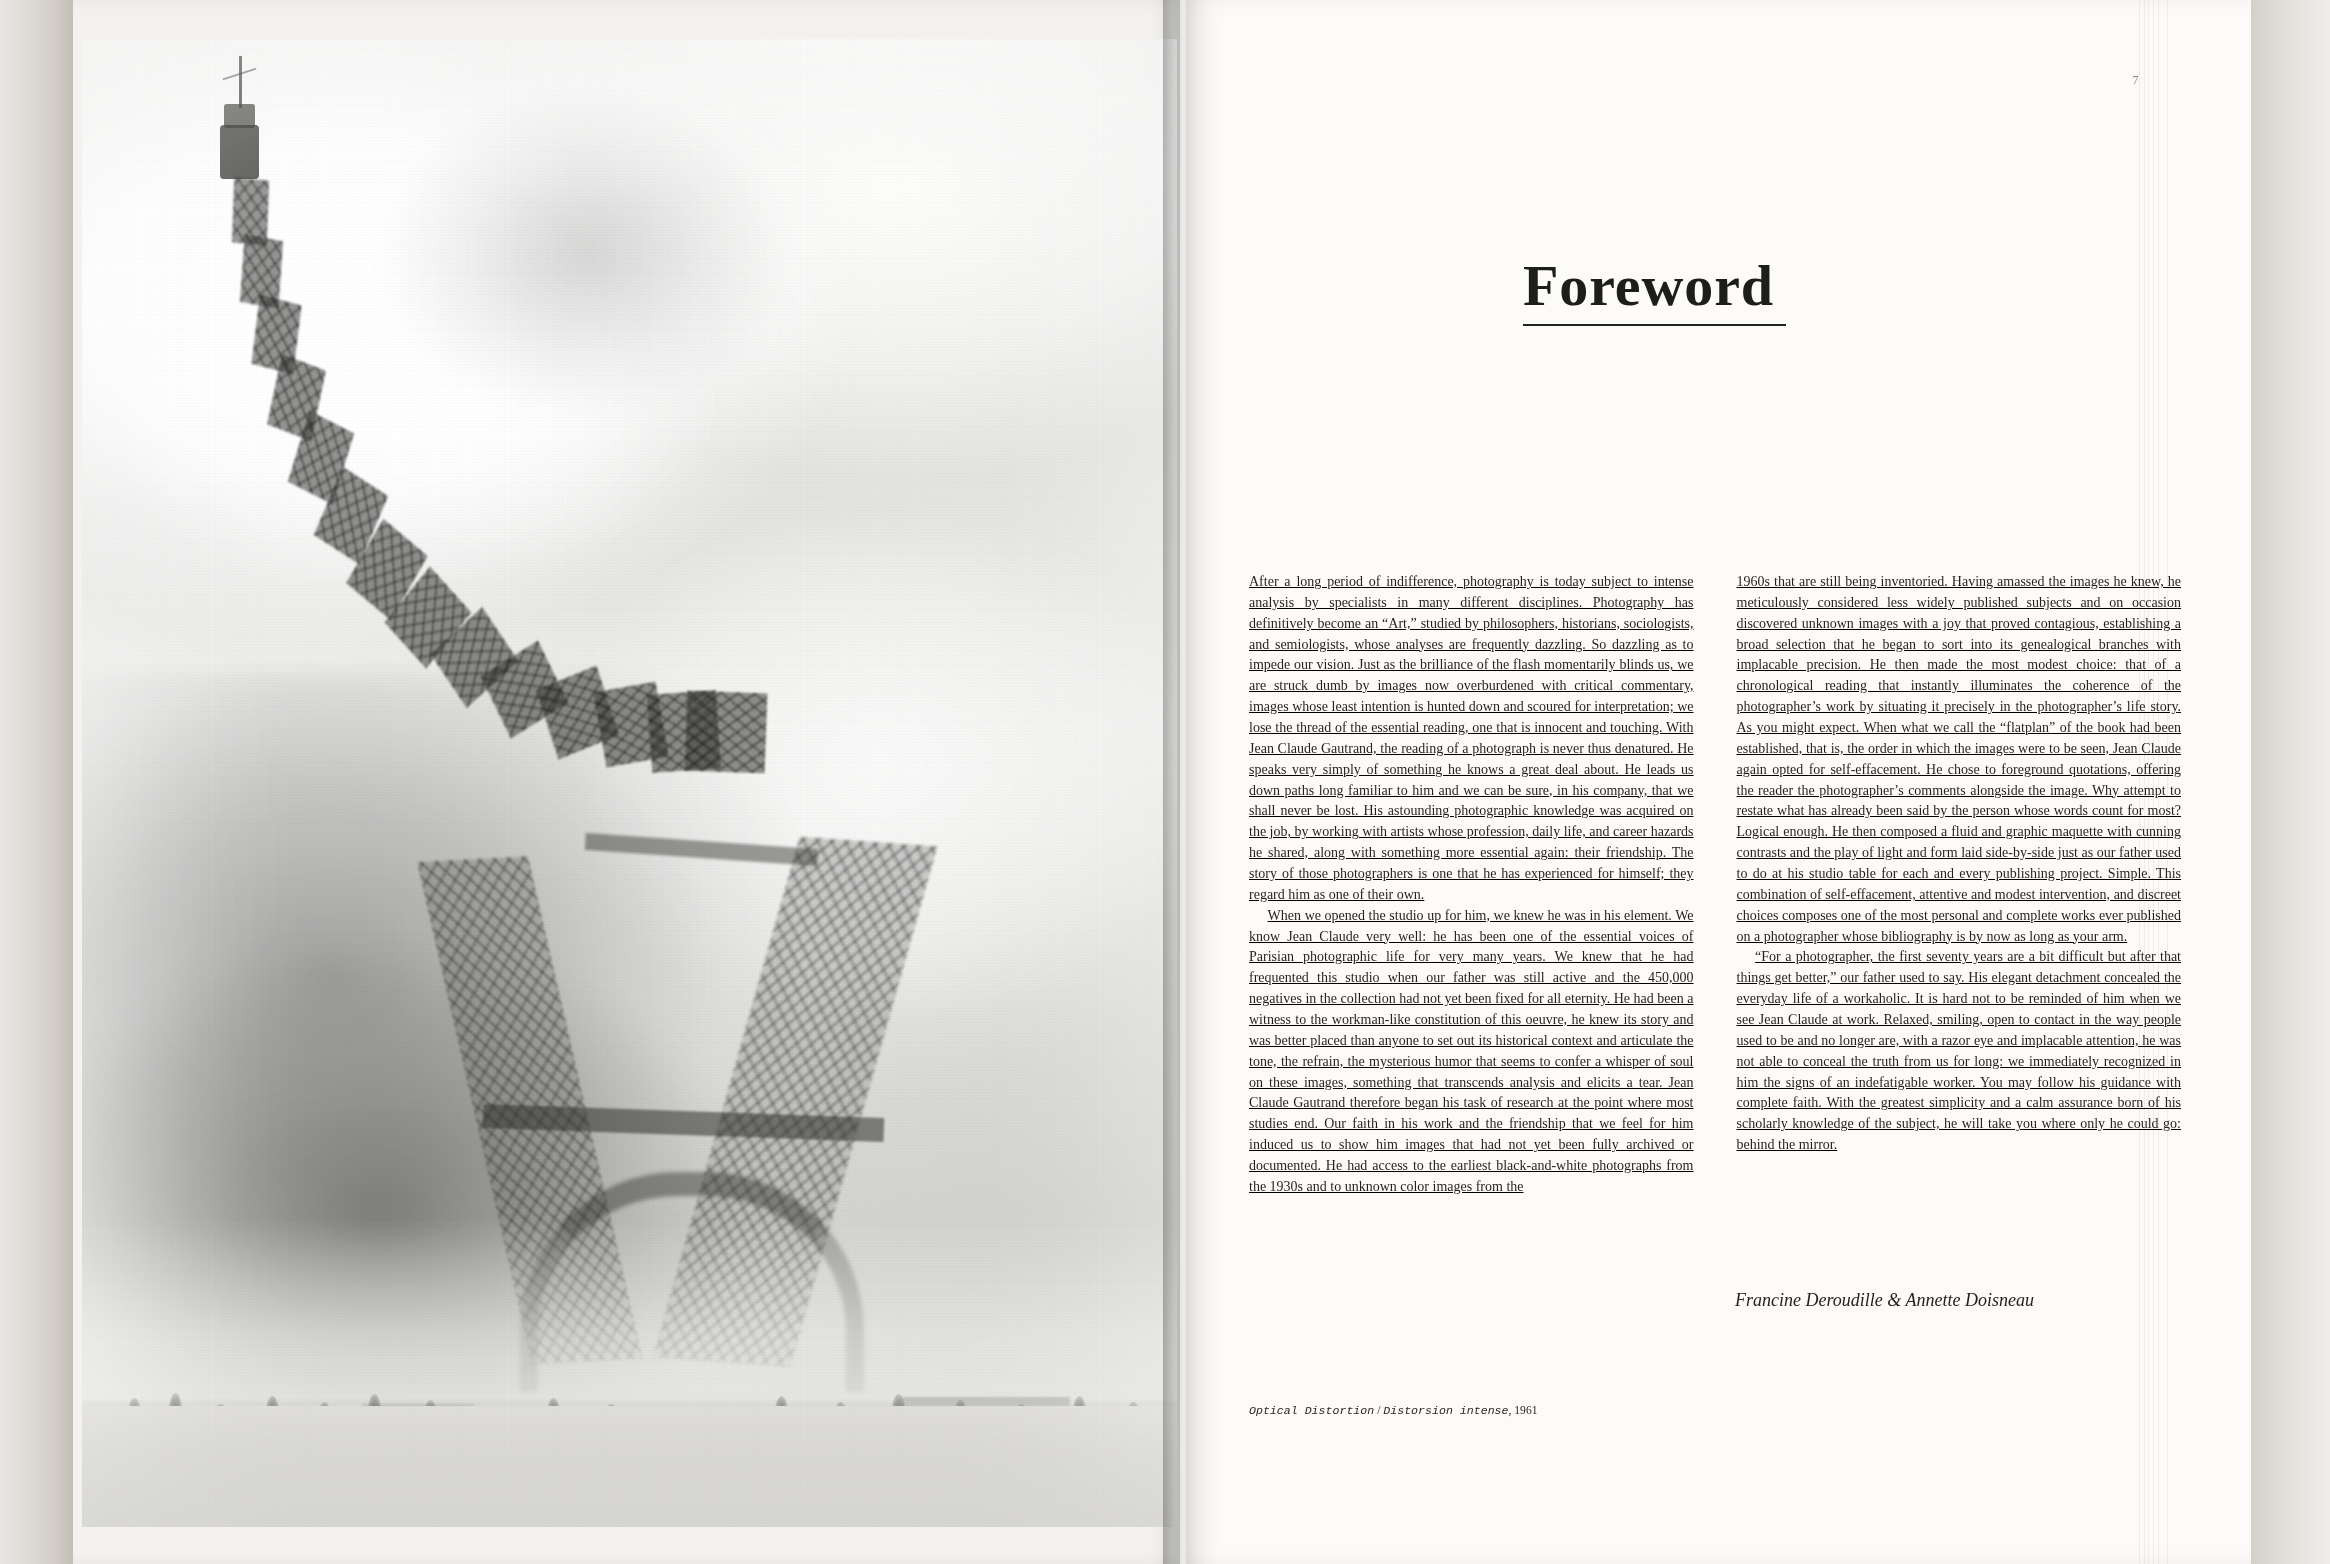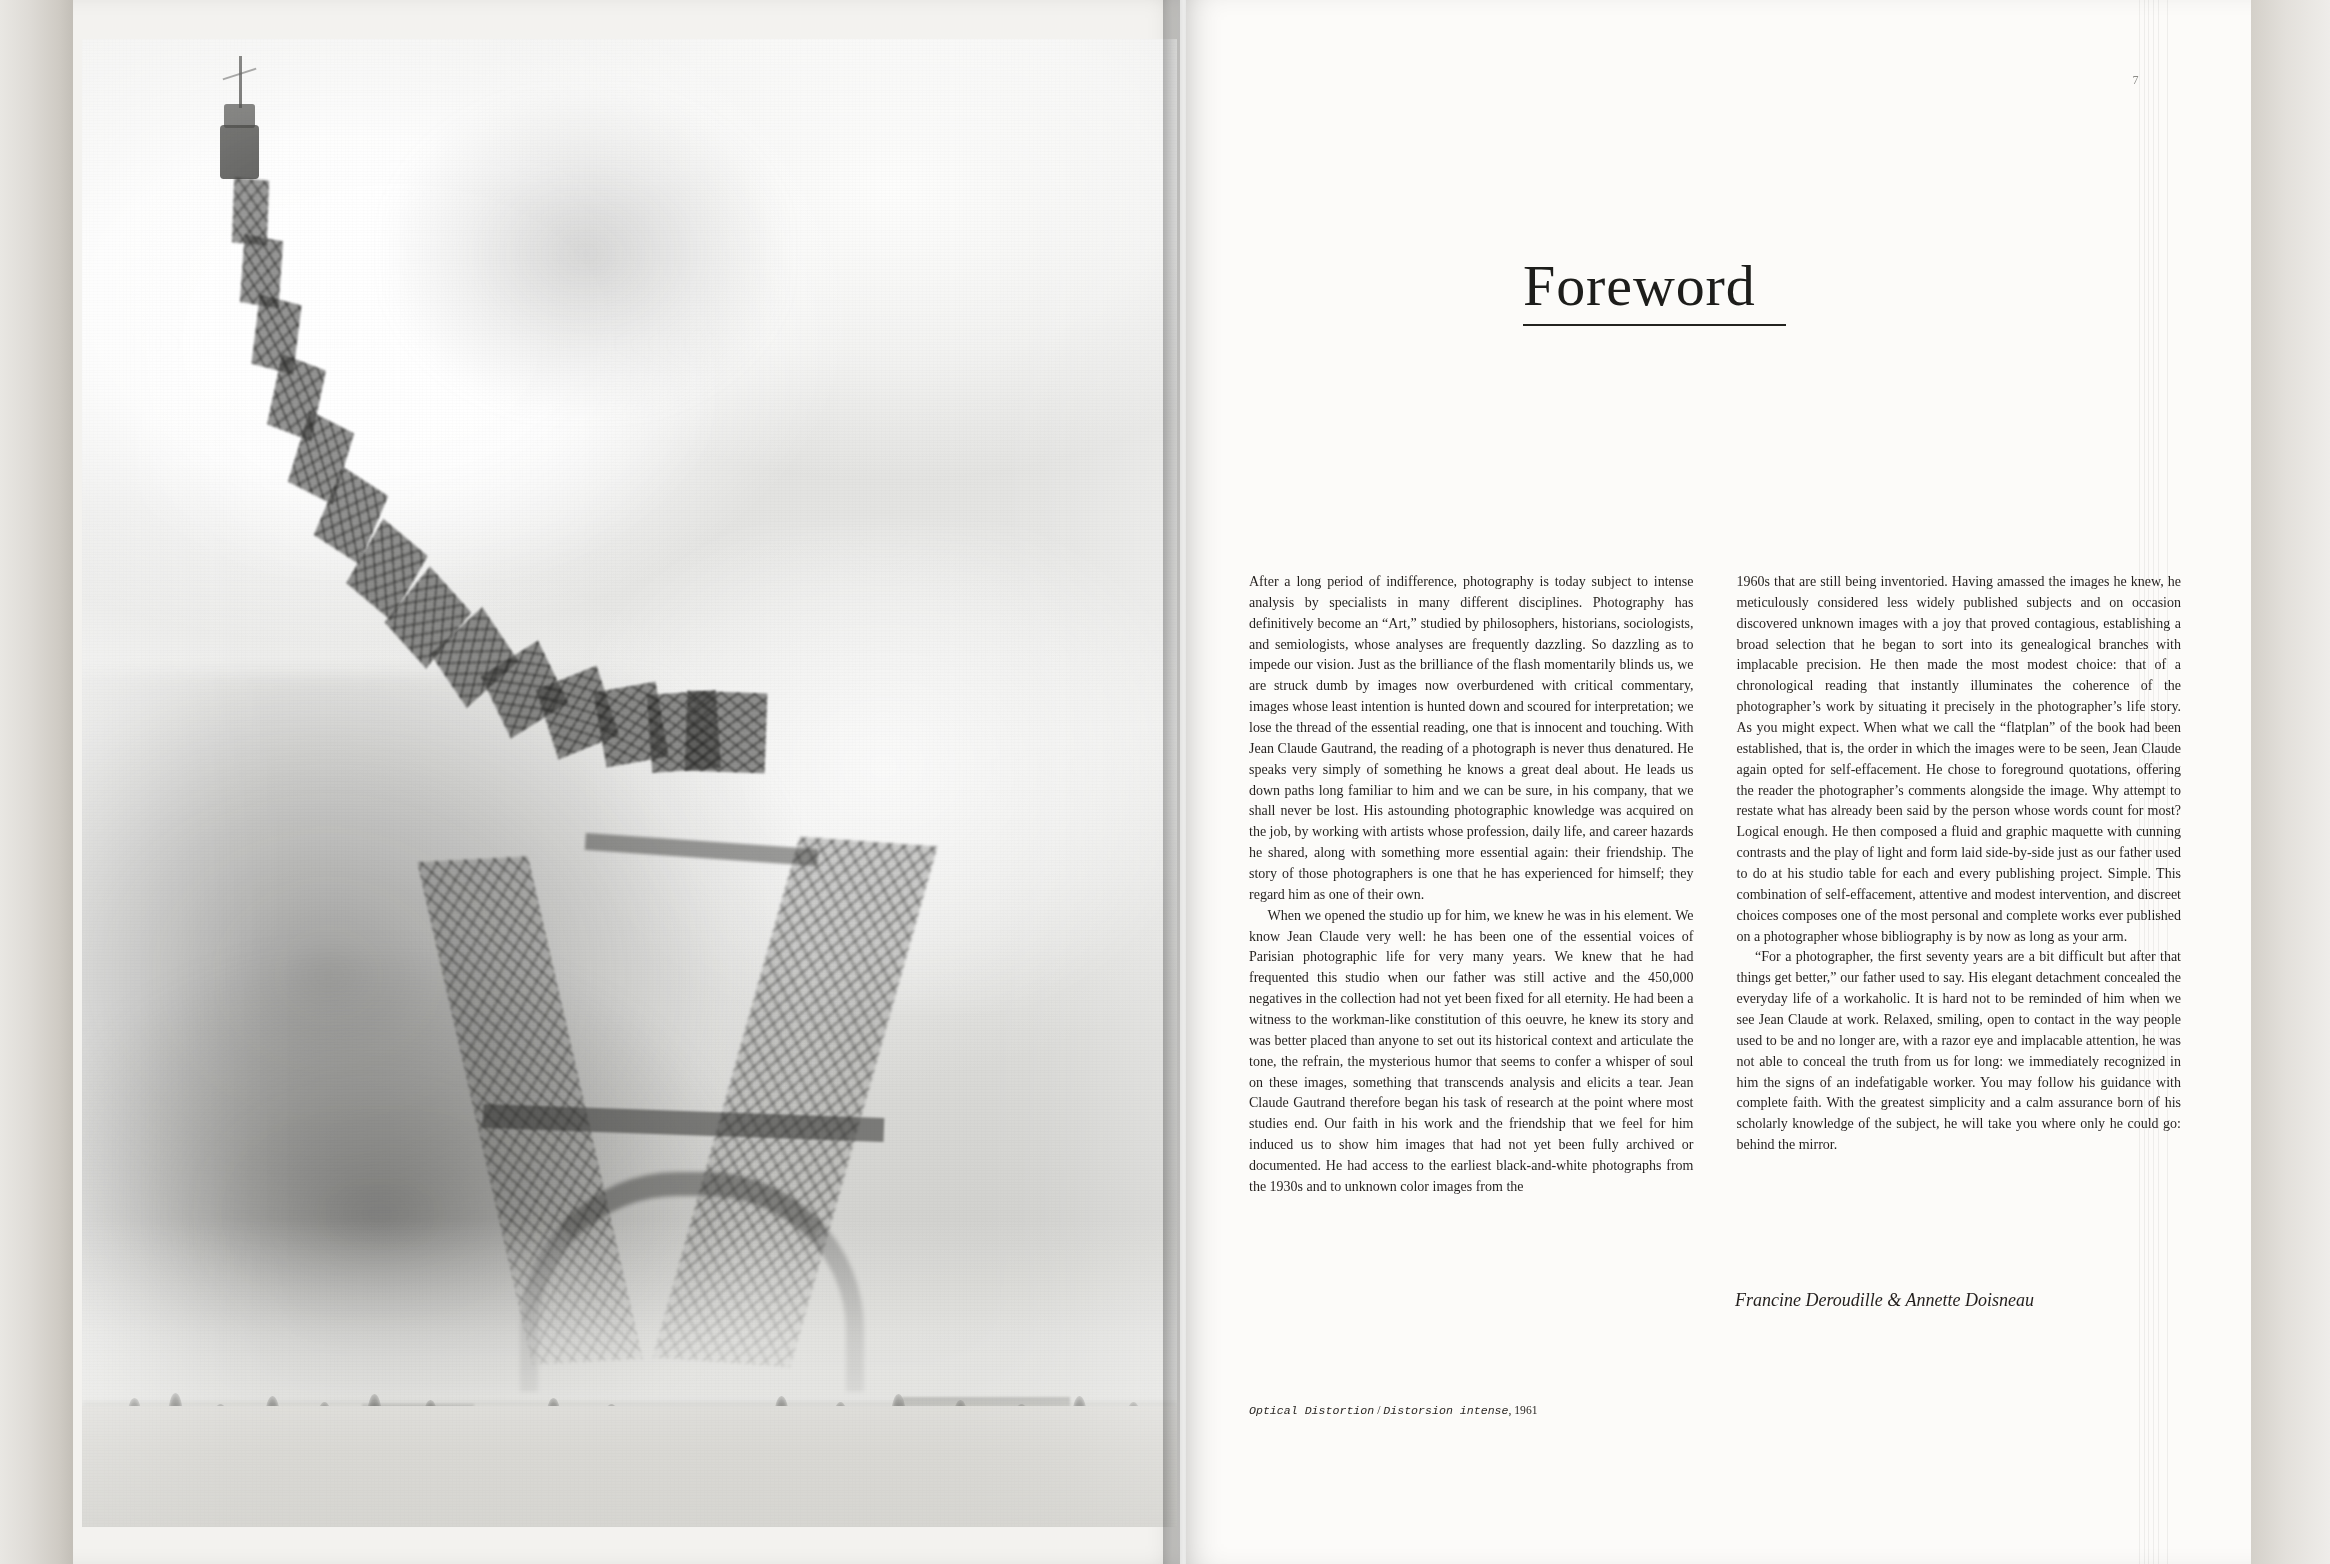--- a/index.html
+++ b/index.html
@@ -278,35 +278,36 @@
     letter-spacing: 0.5px;
   }
 
   .title {
     position: absolute;
     left: 337px; top: 252px;
     font-size: 58px;
     letter-spacing: 0.9px;
     color: #1d1d1b;
     font-family: "Liberation Serif", serif;
-    font-weight: 400;
+    font-weight: 700;
   }
   .title-rule {
     position: absolute;
     left: 337px; top: 324px;
     width: 263px; height: 1.9px;
     background: #23231f;
   }
 
   .cols {
     position: absolute;
     left: 63px; top: 572px;
     width: 932px;
     display: flex;
     gap: 43px;
+    text-decoration: underline;
   }
   .col {
     width: 445px;
     font-size: 14px;
     line-height: 1.49;
     color: #231f1d;
     text-align: justify;
     font-family: "Liberation Serif", serif;
     hyphens: auto;
   }

